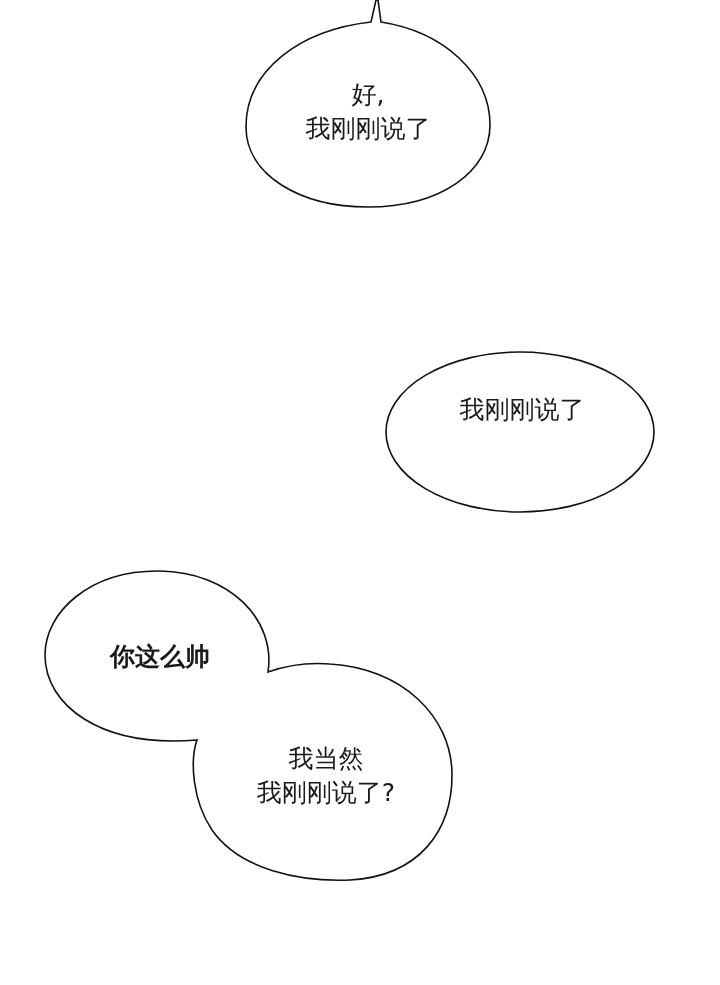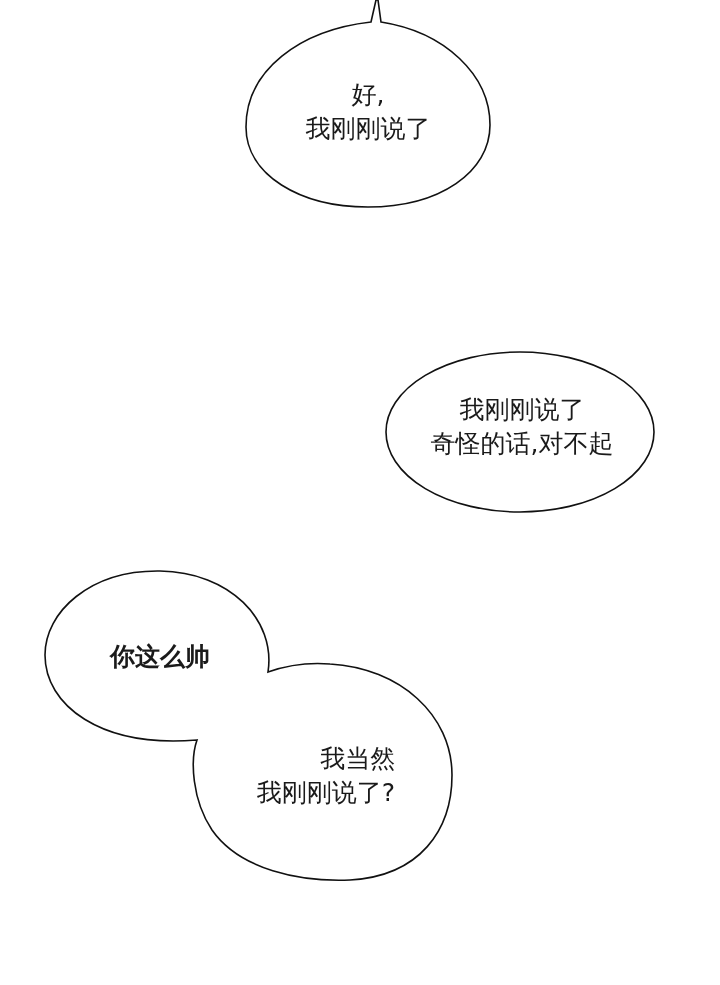--- a/index.html
+++ b/index.html
@@ -71,25 +71,24 @@
     </g>
   </svg>
 
   <div class="bubble-text" style="left:368px; top:78px;">
     <span>好,</span>
     <span>我刚刚说了</span>
   </div>
 
   <div class="bubble-text" style="left:522px; top:393px;">
     <span>我刚刚说了</span>
-    <span>奇怪的话,对不起</span>
   </div>
 
   <div class="bubble-text" style="left:160px; top:640px;font-weight:bold;">
     <span>你这么帅</span>
   </div>
 
-  <div class="bubble-text" style="left:326px; top:742px;text-align:right;">
+  <div class="bubble-text" style="left:326px; top:742px;">
     <span>我当然</span>
     <span>我刚刚说了?</span>
   </div>
 
 </div>
 
 </body></html>

